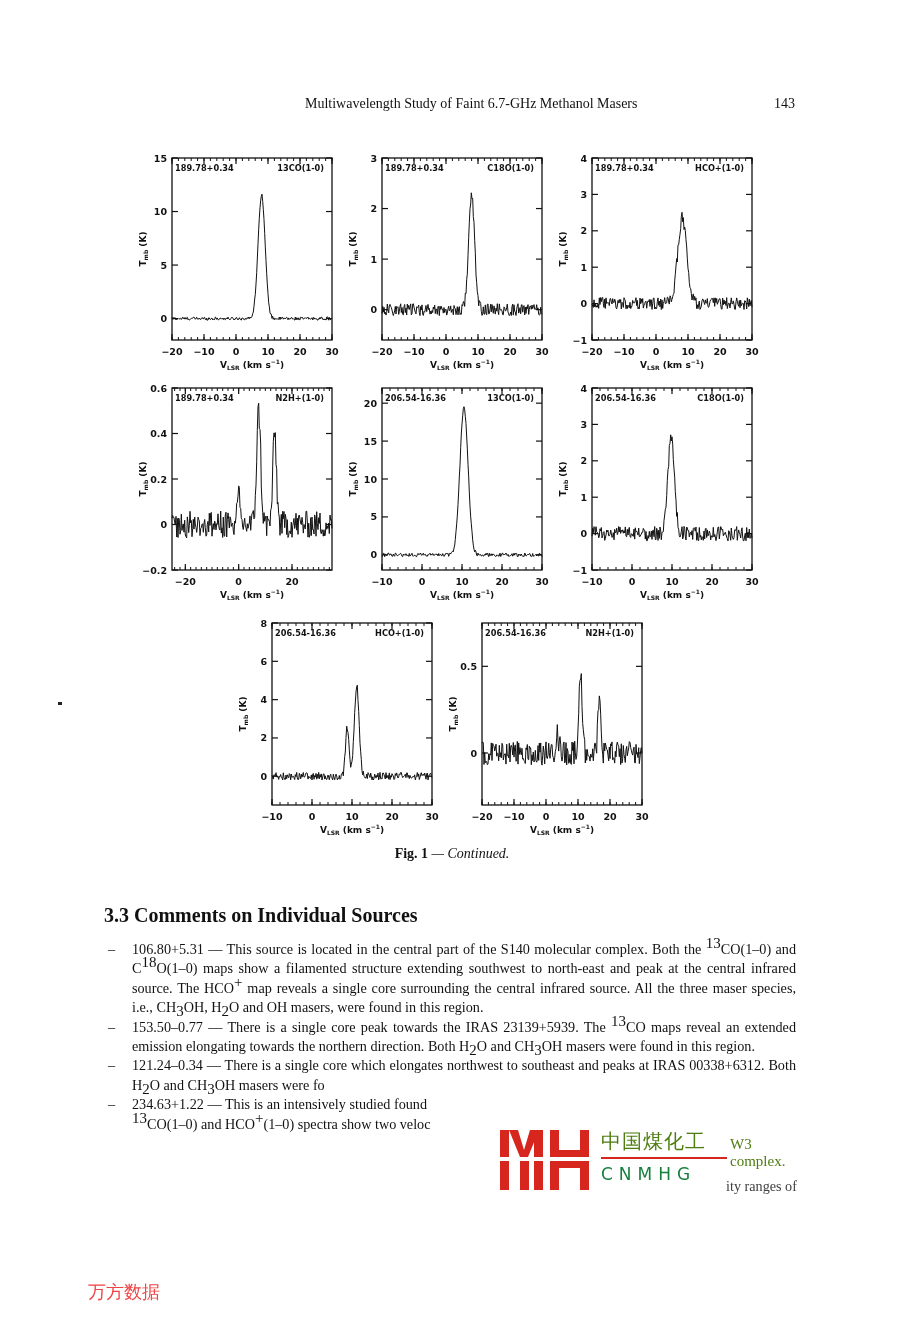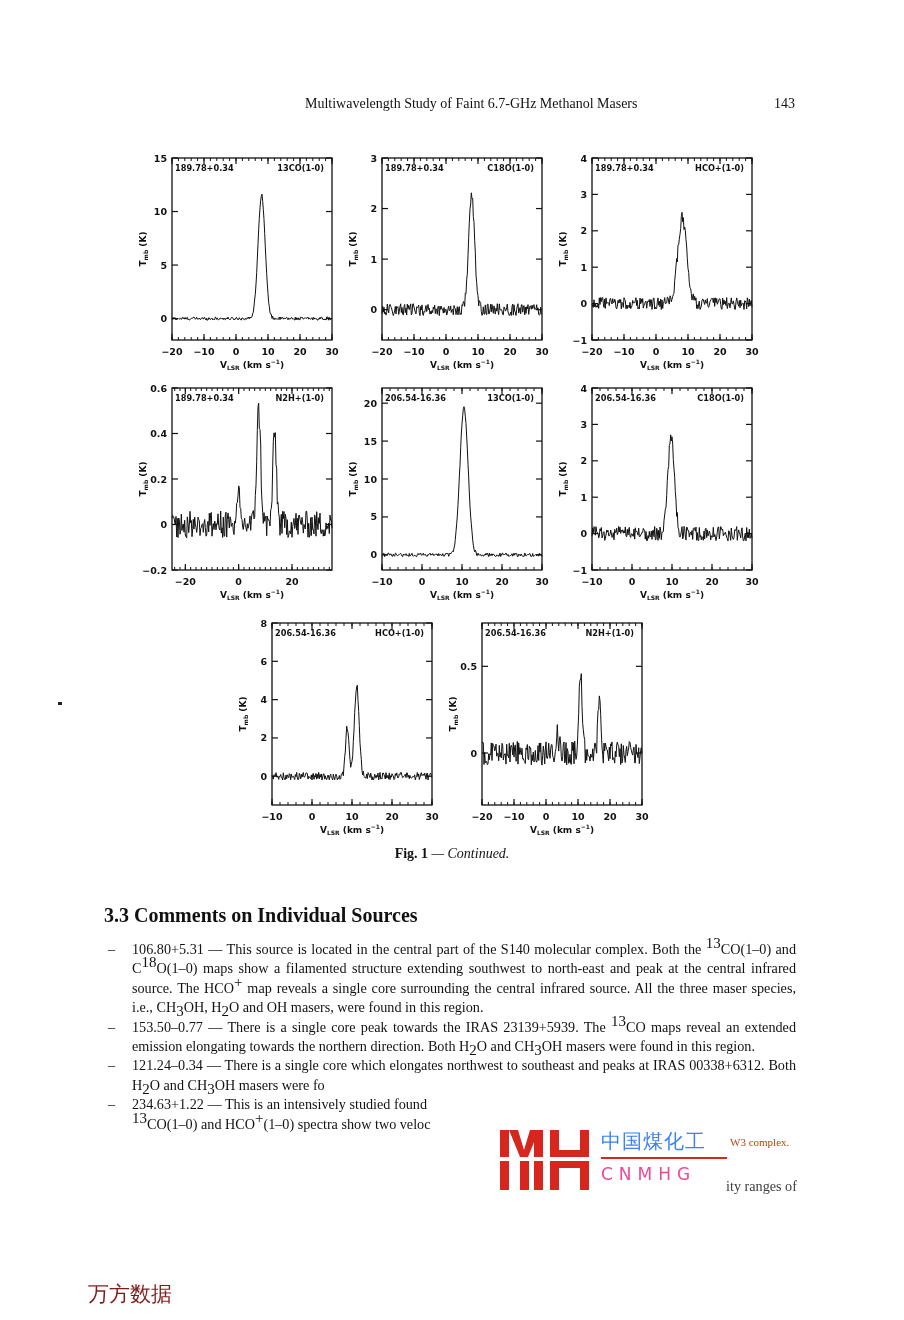--- a/index.html
+++ b/index.html
@@ -14,26 +14,26 @@
   .fig-caption { position:absolute; top:846px; left:0; width:904px; text-align:center; font-size:14px; }
   .fig-caption .fig-label { font-weight:bold; }
   .fig-caption .fig-cont { font-style:italic; }
   .section-heading { position:absolute; top:904px; left:104px; font-size:20px; font-weight:bold; }
   .source-list { position:absolute; top:940px; left:104px; width:692px; margin:0; padding:0; list-style:none; font-size:14.2px; line-height:19.4px; }
   .source-list li { position:relative; padding-left:28px; text-align:justify; }
   .source-list li .dash { position:absolute; left:4px; top:0; }
   sup, sub { font-size:15px; line-height:0; }
   .watermark { position:absolute; left:500px; top:1128px; width:300px; height:62px; }
   .wm-logo { position:absolute; left:0; top:0; width:90px; height:62px; background:#fff; }
-  .wm-cn { position:absolute; left:101px; top:0; font-family:"DejaVu Sans", sans-serif; font-size:20px; color:#3b82f6; letter-spacing:1px; }
+  .wm-cn { position:absolute; left:101px; top:0; font-family:"DejaVu Sans", sans-serif; font-size:20px; color:#4d7c0f; letter-spacing:1px; }
   .wm-line { position:absolute; left:101px; top:29px; width:126px; height:2px; background:#d7261e; }
-  .wm-en { position:absolute; left:101px; top:36px; font-family:"DejaVu Sans", sans-serif; font-size:17px; color:#ec4899; letter-spacing:6px; }
-  .wm-tail1 { position:absolute; left:230px; top:8px; font-size:11px; color:#c2410c; background:#fff; }
+  .wm-en { position:absolute; left:101px; top:36px; font-family:"DejaVu Sans", sans-serif; font-size:17px; color:#15803d; letter-spacing:6px; }
+  .wm-tail1 { position:absolute; left:230px; top:8px; font-size:15px; color:#4d7c0f; background:#fff; }
   .wm-tail2 { position:absolute; left:226px; top:37px; font-size:14.2px; color:#404040;margin-top:13px; }
-  .footer-mark { position:absolute; left:88px; top:1280px; font-family:"DejaVu Sans", sans-serif; font-size:21px; color:#7f1d1d;text-align:right; }
+  .footer-mark { position:absolute; left:88px; top:1280px; font-family:"DejaVu Sans", sans-serif; font-size:18px; color:#ef4444;text-align:right; }
   .stray-dot { position:absolute; left:58px; top:702px; width:4px; height:3px; background:#222; }
 </style>
 </head>
 <body>
 
 <div class="running-head">
   <span class="title">Multiwavelength Study of Faint 6.7-GHz Methanol Masers</span>
   <span class="pageno">143</span>
 </div>
 

